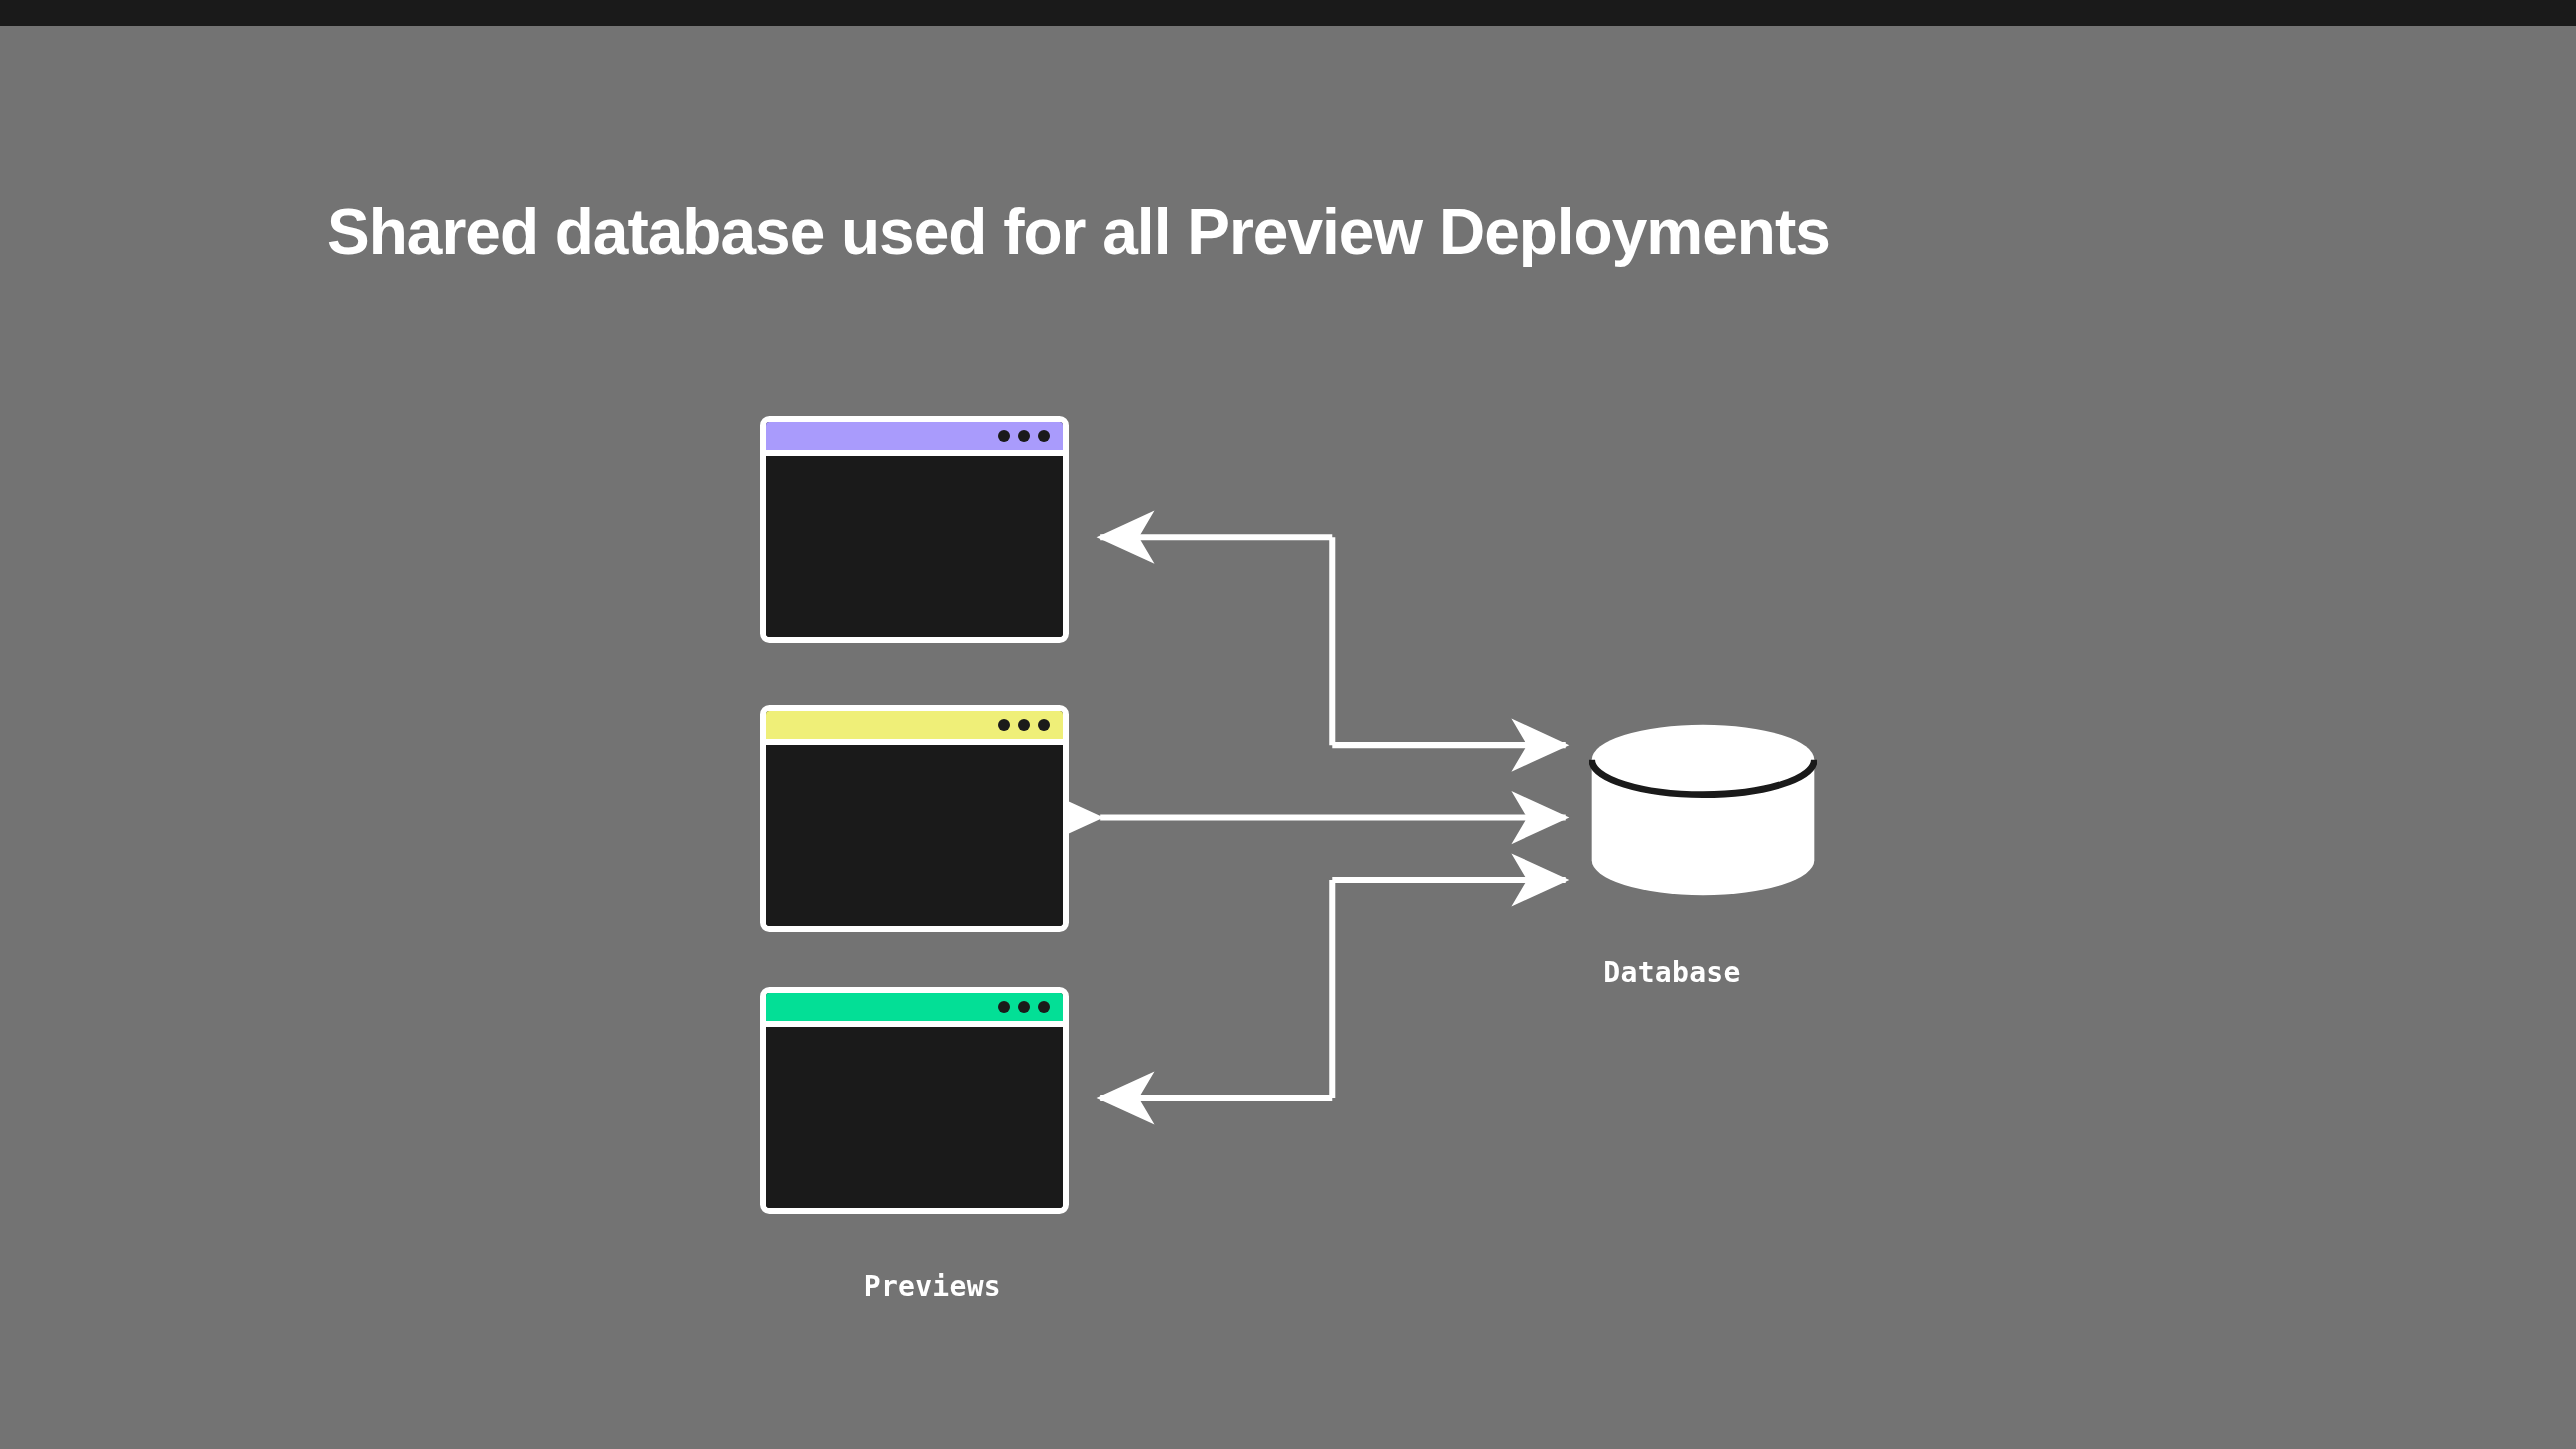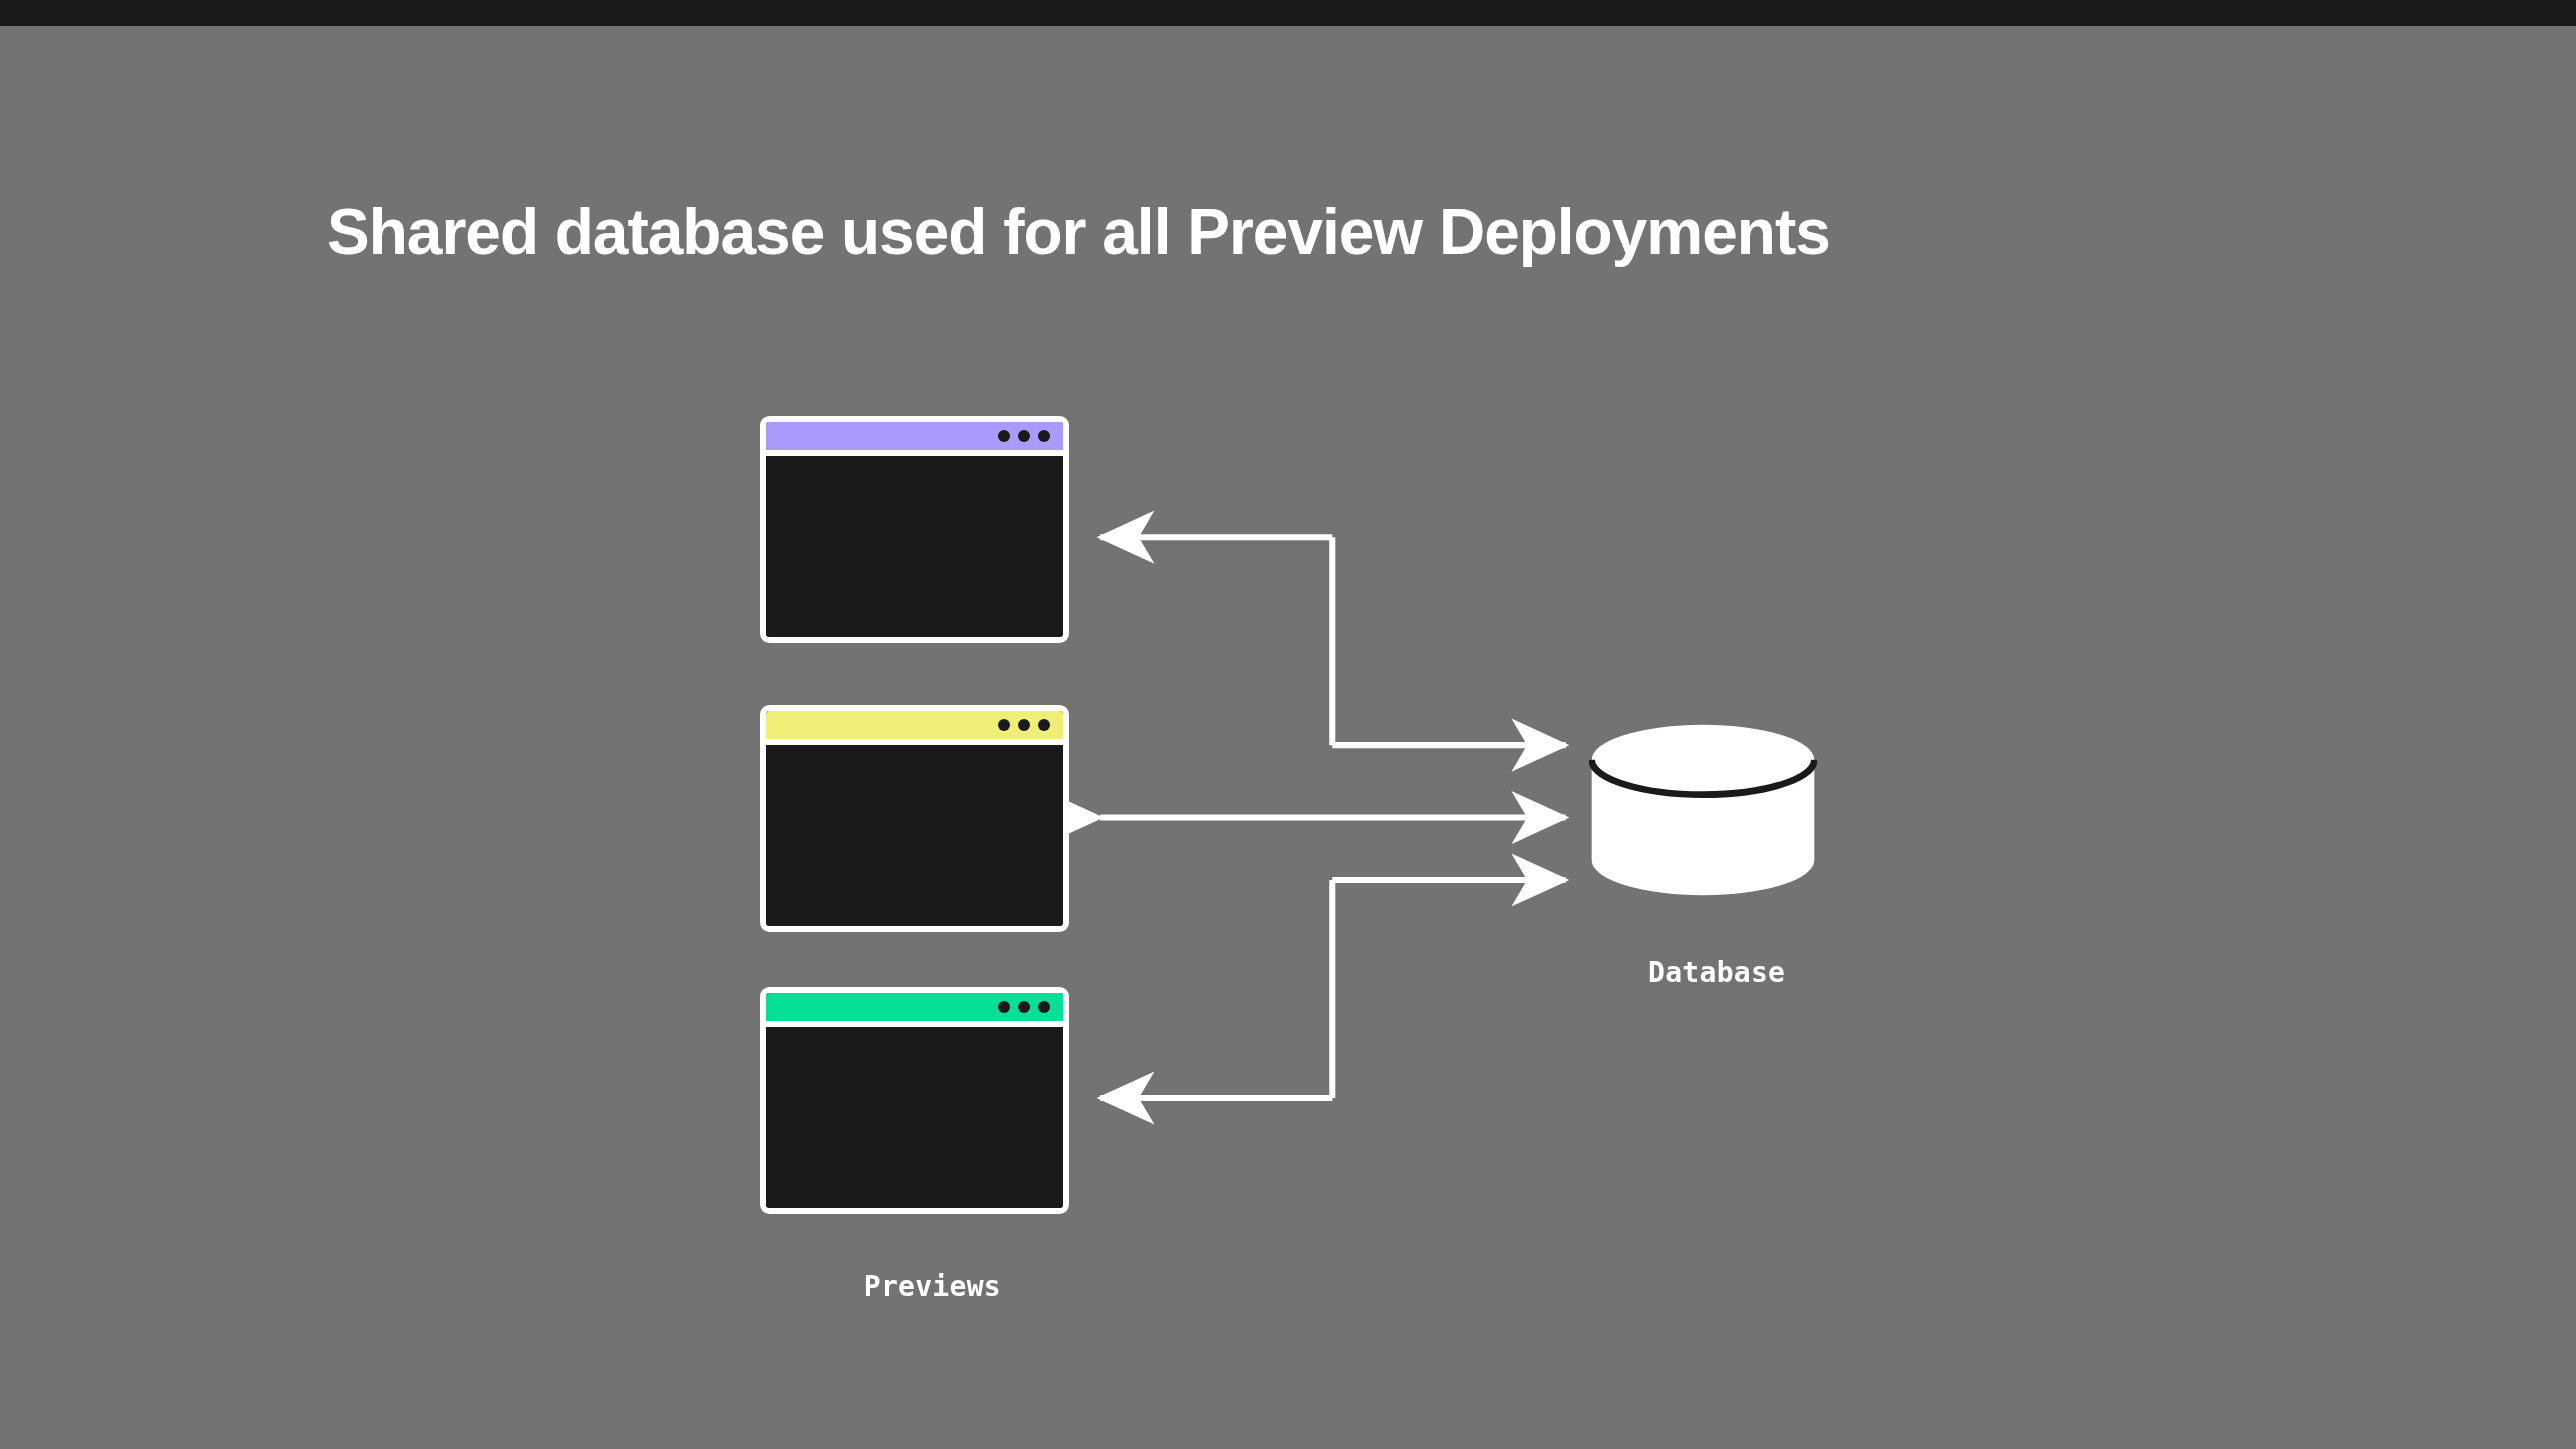--- a/index.html
+++ b/index.html
@@ -103,23 +103,24 @@
     letter-spacing: 0.3px;
     white-space: nowrap;
   }
   #label-previews {
     left: 827px;
     top: 1244px;
     width: 174px;
     text-align: right;
   }
   #label-database {
-    left: 1648px;
+    left: 1585px;
     top: 930px;
     width: 174px;
+    text-align: center;
   }
 </style>
 </head>
 <body style="background: rgb(26, 26, 26);">
 
 <div id="stage" style="background: #737373; margin-top: 26px;">
 
   <div id="page-title">Shared database used for all Preview Deployments</div>
 
   <svg id="connectors" viewBox="0 0 3840 2160" xmlns="http://www.w3.org/2000/svg">

